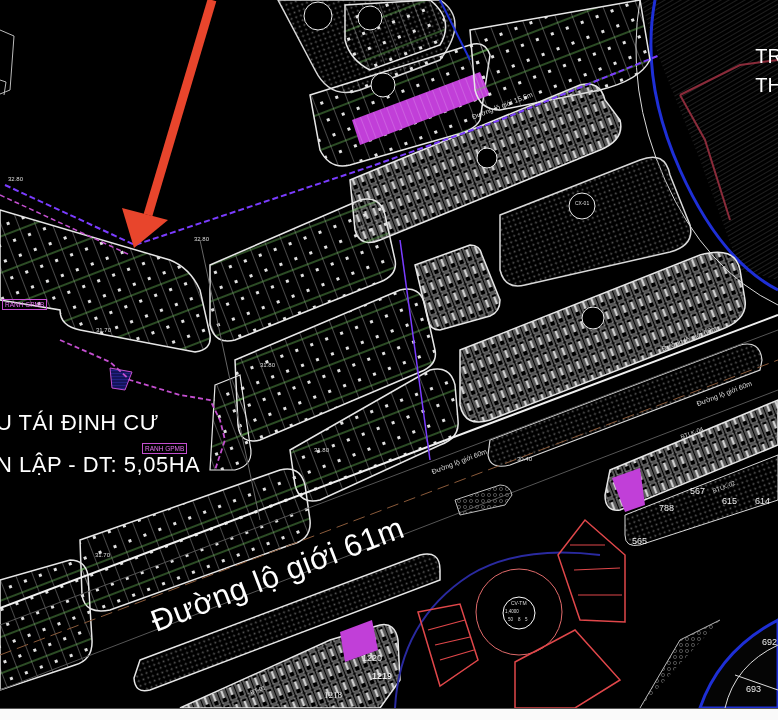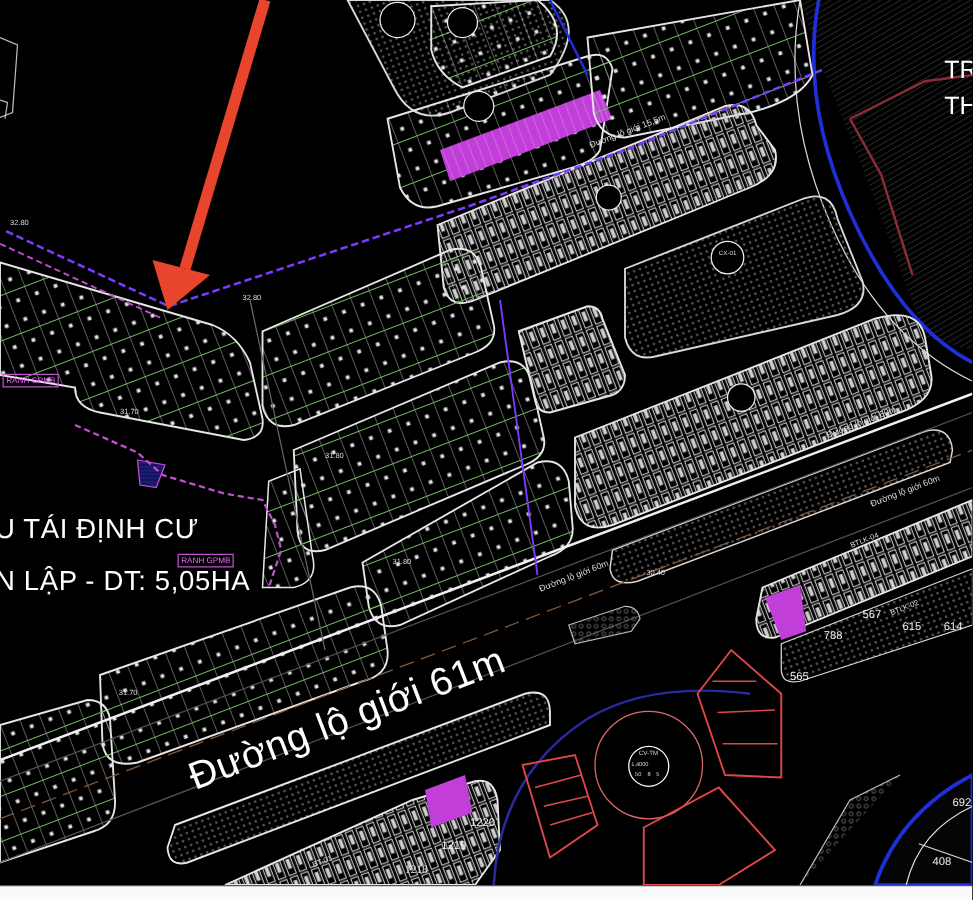--- a/index.html
+++ b/index.html
@@ -181,24 +181,24 @@
   <div class="small-label" style="left:680px;top:430px;font-size:6px;transform:rotate(-21deg);">BTLK-04</div>
   <div class="small-label" style="left:712px;top:484px;font-size:6px;transform:rotate(-21deg);">BTLK-02</div>
   <div class="small-label" style="left:250px;top:687px;font-size:6px;transform:rotate(-21deg);">BT-01</div>
 
   <div class="lot" style="left:632px;top:516px;margin-top:20px;">565</div>
   <div class="lot" style="left:659px;top:503px;">788</div>
   <div class="lot" style="left:690px;top:486px;">567</div>
   <div class="lot" style="left:722px;top:468px;margin-top:28px;">615</div>
   <div class="lot" style="left:755px;top:451px;margin-top:45px;">614</div>
   <div class="lot" style="left:324px;top:690px;font-family:Liberation Serif, serif;">1218</div>
-  <div class="lot" style="left:353px;top:671px;">1219</div>
-  <div class="lot" style="left:376px;top:653px;">1220</div>
+  <div class="lot" style="left:372px;top:671px;font-weight:bold;">1219</div>
+  <div class="lot" style="left:362px;top:653px;">1220</div>
   <div class="lot" style="left:762px;top:637px;">692</div>
-  <div class="lot" style="left:746px;top:684px;">408</div>
+  <div class="lot" style="left:746px;top:684px;">693</div>
 
   <div class="small-label" style="left:511px;top:600px;font-size:5px;">CV-TM</div>
   <div class="small-label" style="left:505px;top:609px;font-size:4.5px;">1,4000</div>
   <div class="small-label" style="left:508px;top:617px;font-size:4.5px;">50</div>
   <div class="small-label" style="left:518px;top:617px;font-size:4.5px;">8</div>
   <div class="small-label" style="left:525px;top:617px;font-size:4.5px;">5</div>
 
   <div class="small-label" style="left:575px;top:200px;font-size:5px;">CX-01</div>
 
   <div class="overlay-text title-line1">U TÁI ĐỊNH CƯ</div>

